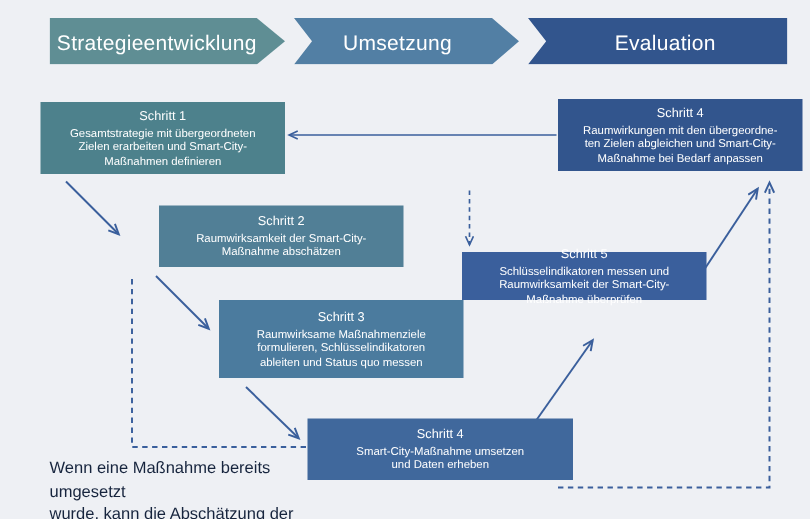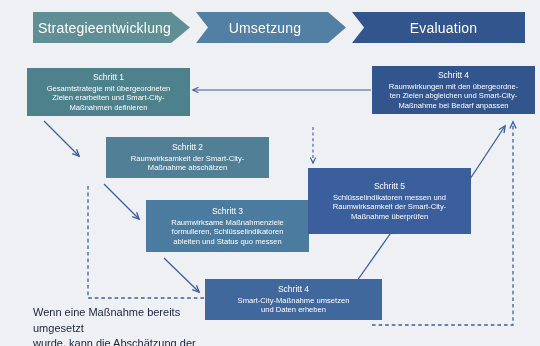--- a/index.html
+++ b/index.html
@@ -50,21 +50,21 @@
     padding:4px 6px;
     line-height:1.22;
   }
   .step .t{font-weight:normal;font-size:8.5px;margin-bottom:1.5px;}
   .step .b{font-size:7.6px;white-space:pre-line;}
 
   #step-1{left:27px;top:68px;width:163px;height:48px;background:#4d818c;}
   #step-2{left:86px;top:137px;width:163px;height:41px;background:#517f96;margin-left:20px;}
   #step-3{left:146px;top:200px;width:163px;height:52px;background:#4b7b9e;}
   #step-4{left:205px;top:279px;width:177px;height:41px;background:#40689c;}
-  #step-5{left:308px;top:168px;width:163px;height:66px;background:#3a5f9c;}
+  #step-5{left:308px;top:168px;width:163px;height:32px;background:#3a5f9c;}
   #step-6{left:372px;top:66px;width:163px;height:48px;background:#32558d;}
 
   
   .note{
     position:absolute;
     color:#1f2a44;
     font-size:7.6px;
     line-height:1.45;
     white-space:pre-line;
   }

